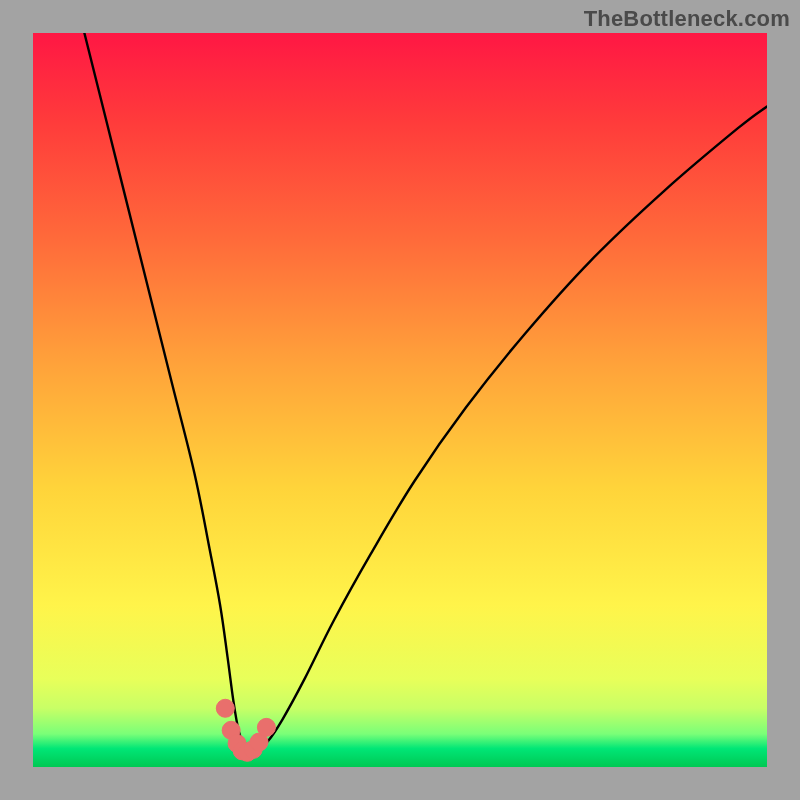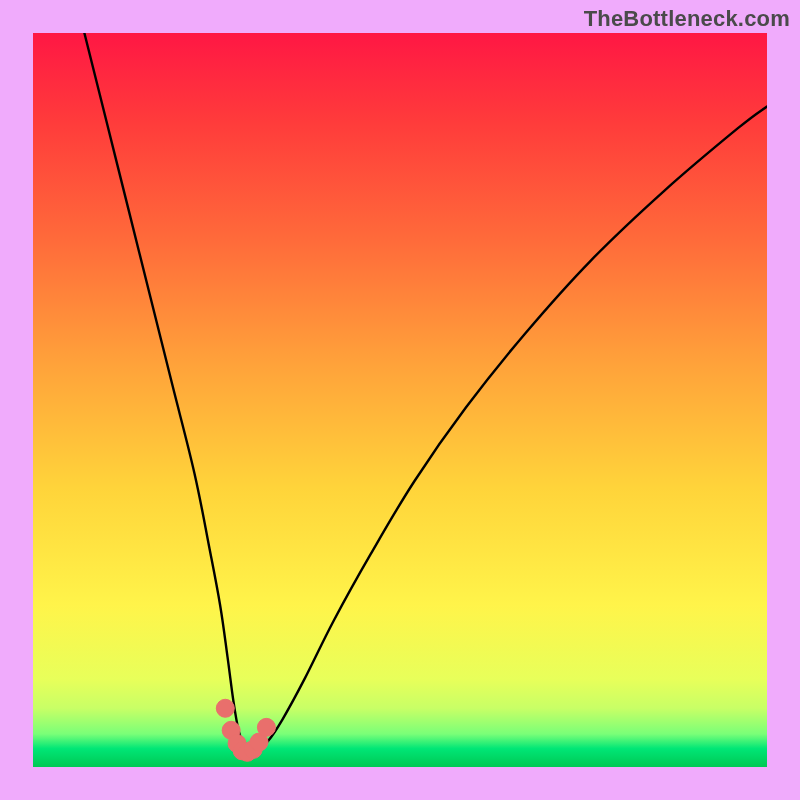--- a/index.html
+++ b/index.html
@@ -7,21 +7,21 @@
     padding: 0;
     width: 800px;
     height: 800px;
     overflow: hidden;
     background: #000;
     font-family: Arial, Helvetica, sans-serif;
   }
   .frame {
     position: absolute;
     inset: 0;
-    background: #f0abfc;
+    background: #a3a3a3;
   }
   .plot {
     position: absolute;
     left: 33px;
     top: 33px;
     width: 734px;
     height: 734px;
     overflow: hidden;
   }
   .gradient-bg {

